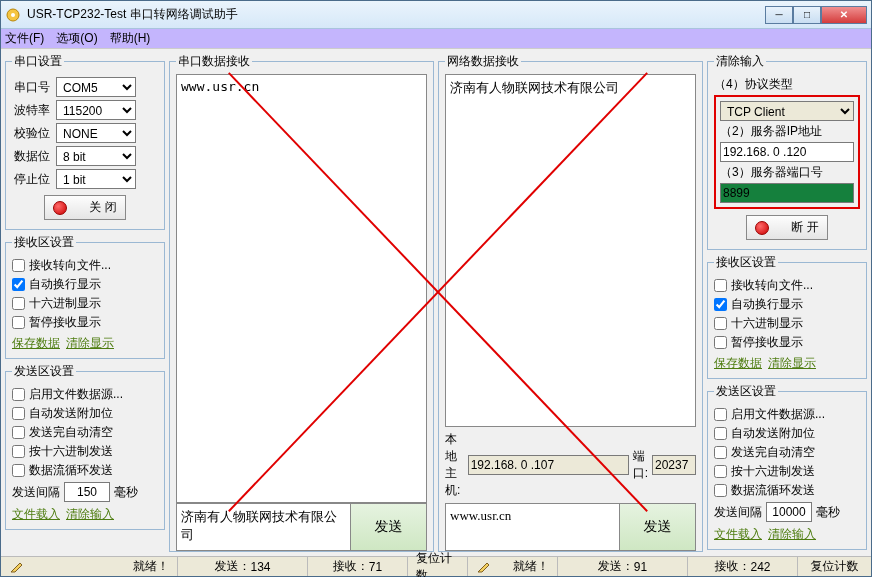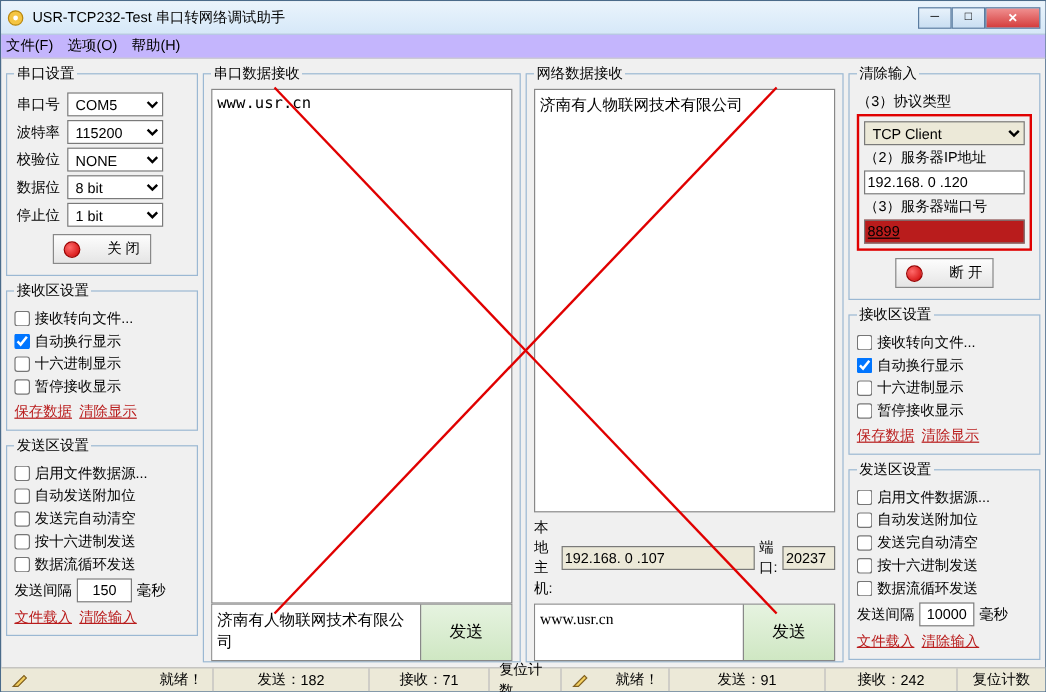--- a/index.html
+++ b/index.html
@@ -21,21 +21,21 @@
 fieldset { border: 1px solid #9bb8d3; padding: 4px 6px 6px; background: #f0f0f0; }
 legend { font-size: 12px; padding: 0 2px; }
 .row { display: flex; align-items: center; gap: 4px; margin: 3px 0; }
 .lbl { width: 40px; text-align: center; }
 select, input[type=text] { font-size: 12px; border: 1px solid #7a7a7a; background: #fff; padding: 2px 2px; }
 select { width: 80px; height: 20px; }
 .btn { display: inline-flex; align-items: center; justify-content: center; gap: 22px; border: 1px solid #888; background: linear-gradient(#fdfdfd,#e5e5e5); padding: 3px 8px; cursor: pointer; font-size: 12px; }
 .reddot { width: 14px; height: 14px; border-radius: 50%; background: radial-gradient(circle at 35% 35%, #ff6a6a, #c00); border: 1px solid #900; }
 .chk { display: flex; align-items: center; gap: 4px; margin: 2px 0; }
 .chk input { margin: 0; }
-.link { color: #b91c1c; text-decoration: underline; cursor: pointer; }
+.link { color: #4d7c0f; text-decoration: underline; cursor: pointer; }
 .linkbar { display: flex; gap: 6px; margin-top: 4px; }
 .textarea { flex: 1; border: 1px solid #888; background: #fff; padding: 4px; font-family: SimSun, monospace; font-size: 13px; overflow: auto; position: relative; }
 .sendrow { display: flex; height: 48px; border: 1px solid #888; }
 .sendrow .txt { flex: 1; padding: 4px; background: #fff; font-family: SimSun; font-size: 13px; }
 .sendbtn { width: 76px; background: linear-gradient(#e6f3e0,#cfe7c3); border-left: 1px solid #888; display: flex; align-items: center; justify-content: center; font-size: 14px; cursor: pointer; }
 .statusbar { height: 20px; border-top: 1px solid #bbb; background: #ece9d8; display: flex; align-items: center; font-size: 12px; }
 .statusbar .cell { border-left: 1px solid #bbb; padding: 0 8px; height: 100%; display: flex; align-items: center; justify-content: space-between; }
 .statusbar .cell:first-child { border-left: none; }
 .statusbar .pen { width: 14px; height: 14px; display: inline-block; margin-right: 4px; }
 .netrow { display: flex; align-items: center; gap: 4px; margin: 2px 0; font-size: 12px; }
@@ -190,27 +190,27 @@
       </div>
       <svg class="svgX" viewBox="0 0 536 490" preserveAspectRatio="none">
         <line x1="60" y1="20" x2="480" y2="460" stroke="#e00000" stroke-width="2"></line>
         <line x1="480" y1="20" x2="60" y2="460" stroke="#e00000" stroke-width="2"></line>
       </svg>
     </div>
 
     <div class="col right">
       <fieldset>
         <legend>清除输入</legend>
-        <div class="net-label">（3）协议类型</div>
+        <div class="net-label">（4）协议类型</div>
         <div class="redbox" style="padding:4px">
           <select class="full" style="background:#ece9d8"><option>TCP Client</option></select>
           <div class="net-label">（2）服务器IP地址</div>
           <input type="text" class="full" value="192.168. 0 .120" style="">
           <div class="net-label">（3）服务器端口号</div>
-          <input type="text" class="full" style="background: #b91c1c; text-decoration: underline;" value="8899">
+          <input type="text" class="full" style="background: #15803d;" value="8899">
         </div>
         <div class="row" style="justify-content:center;margin-top:6px">
           <div class="btn">
               <span class="reddot"></span>
               <span>断 开</span>
             </div>
         </div>
       </fieldset>
 
       <fieldset>
@@ -274,21 +274,21 @@
 
   <div class="statusbar">
     <div class="cell" style="width:176px">
         <svg class="pen" viewBox="0 0 14 14">
           <path d="M2 12 L4 10 L11 3 L13 5 L6 12 L2 12 Z" fill="#f4d060" stroke="#806020"></path>
         </svg>
         <span>就绪！</span>
       </div>
     <div class="cell" style="width:130px;justify-content:center">
         <span>发送：</span>
-        <span>182</span>
+        <span>134</span>
       </div>
     <div class="cell" style="width:100px;justify-content:center">
         <span>接收：</span>
         <span>71</span>
       </div>
     <div class="cell" style="width:60px;justify-content:center">
         <span class="link" style="text-decoration:none;color:#000">复位计数</span>
       </div>
     <div class="cell" style="width:90px">
         <svg class="pen" viewBox="0 0 14 14">

